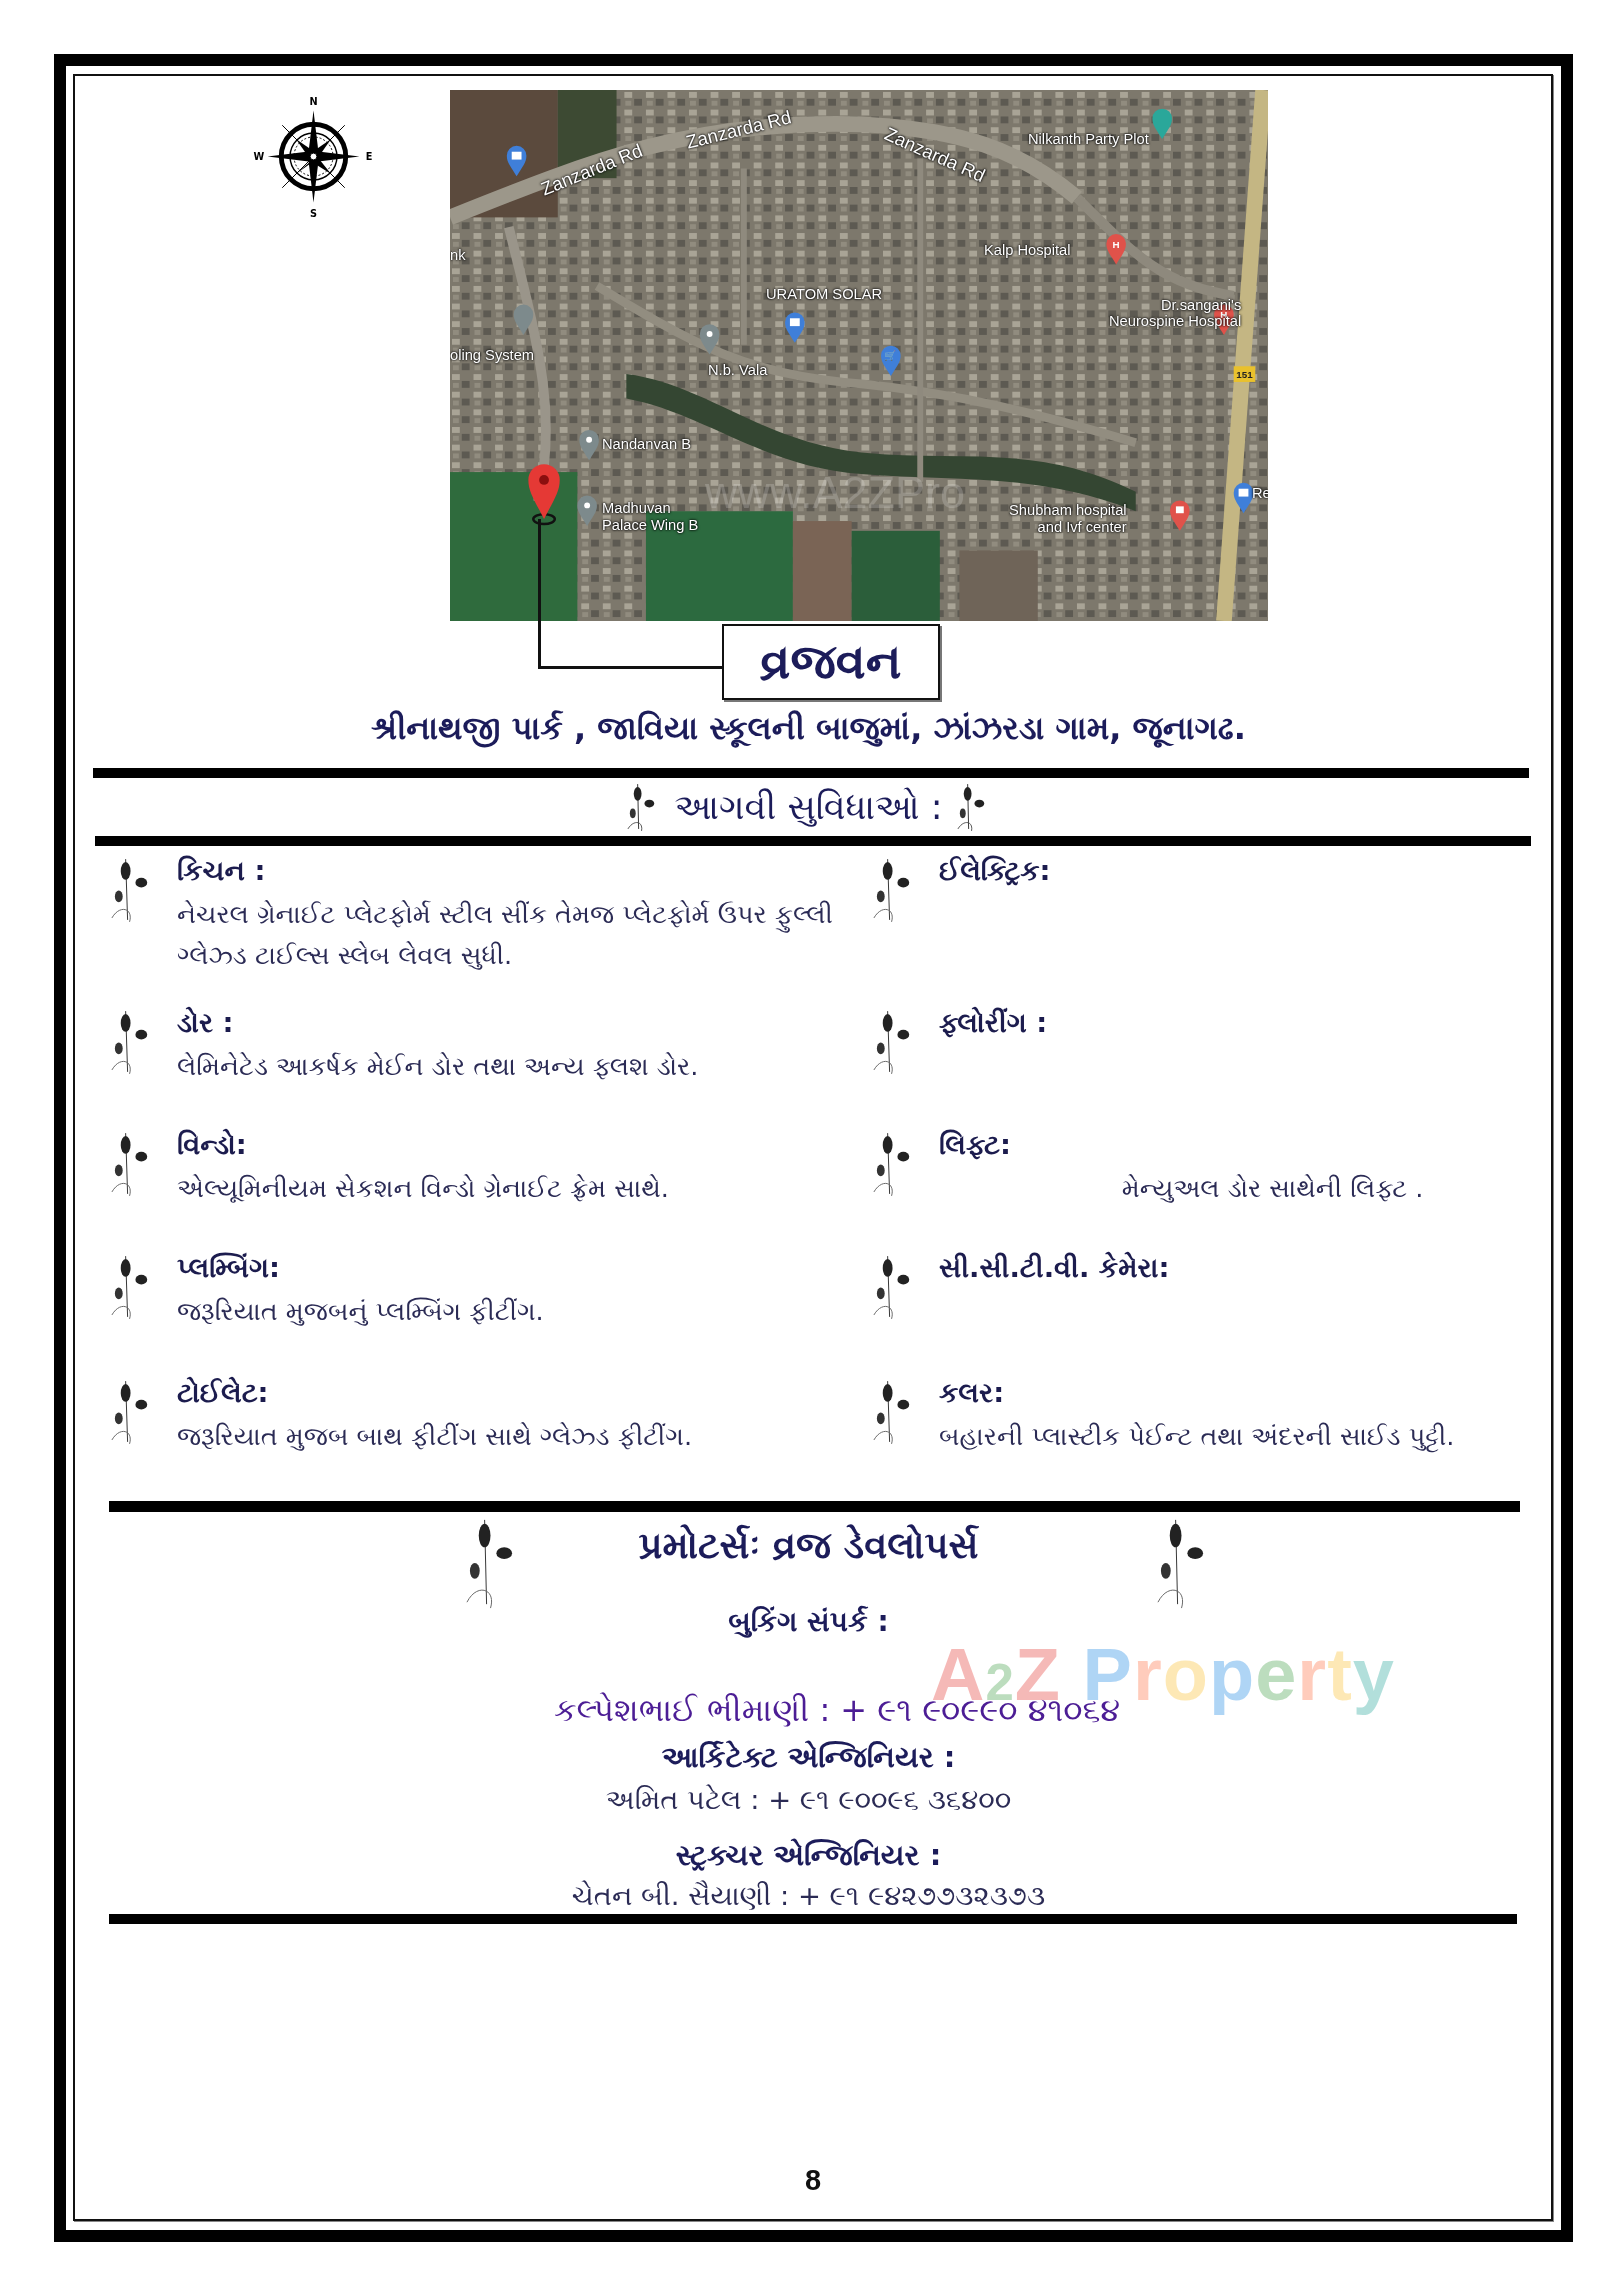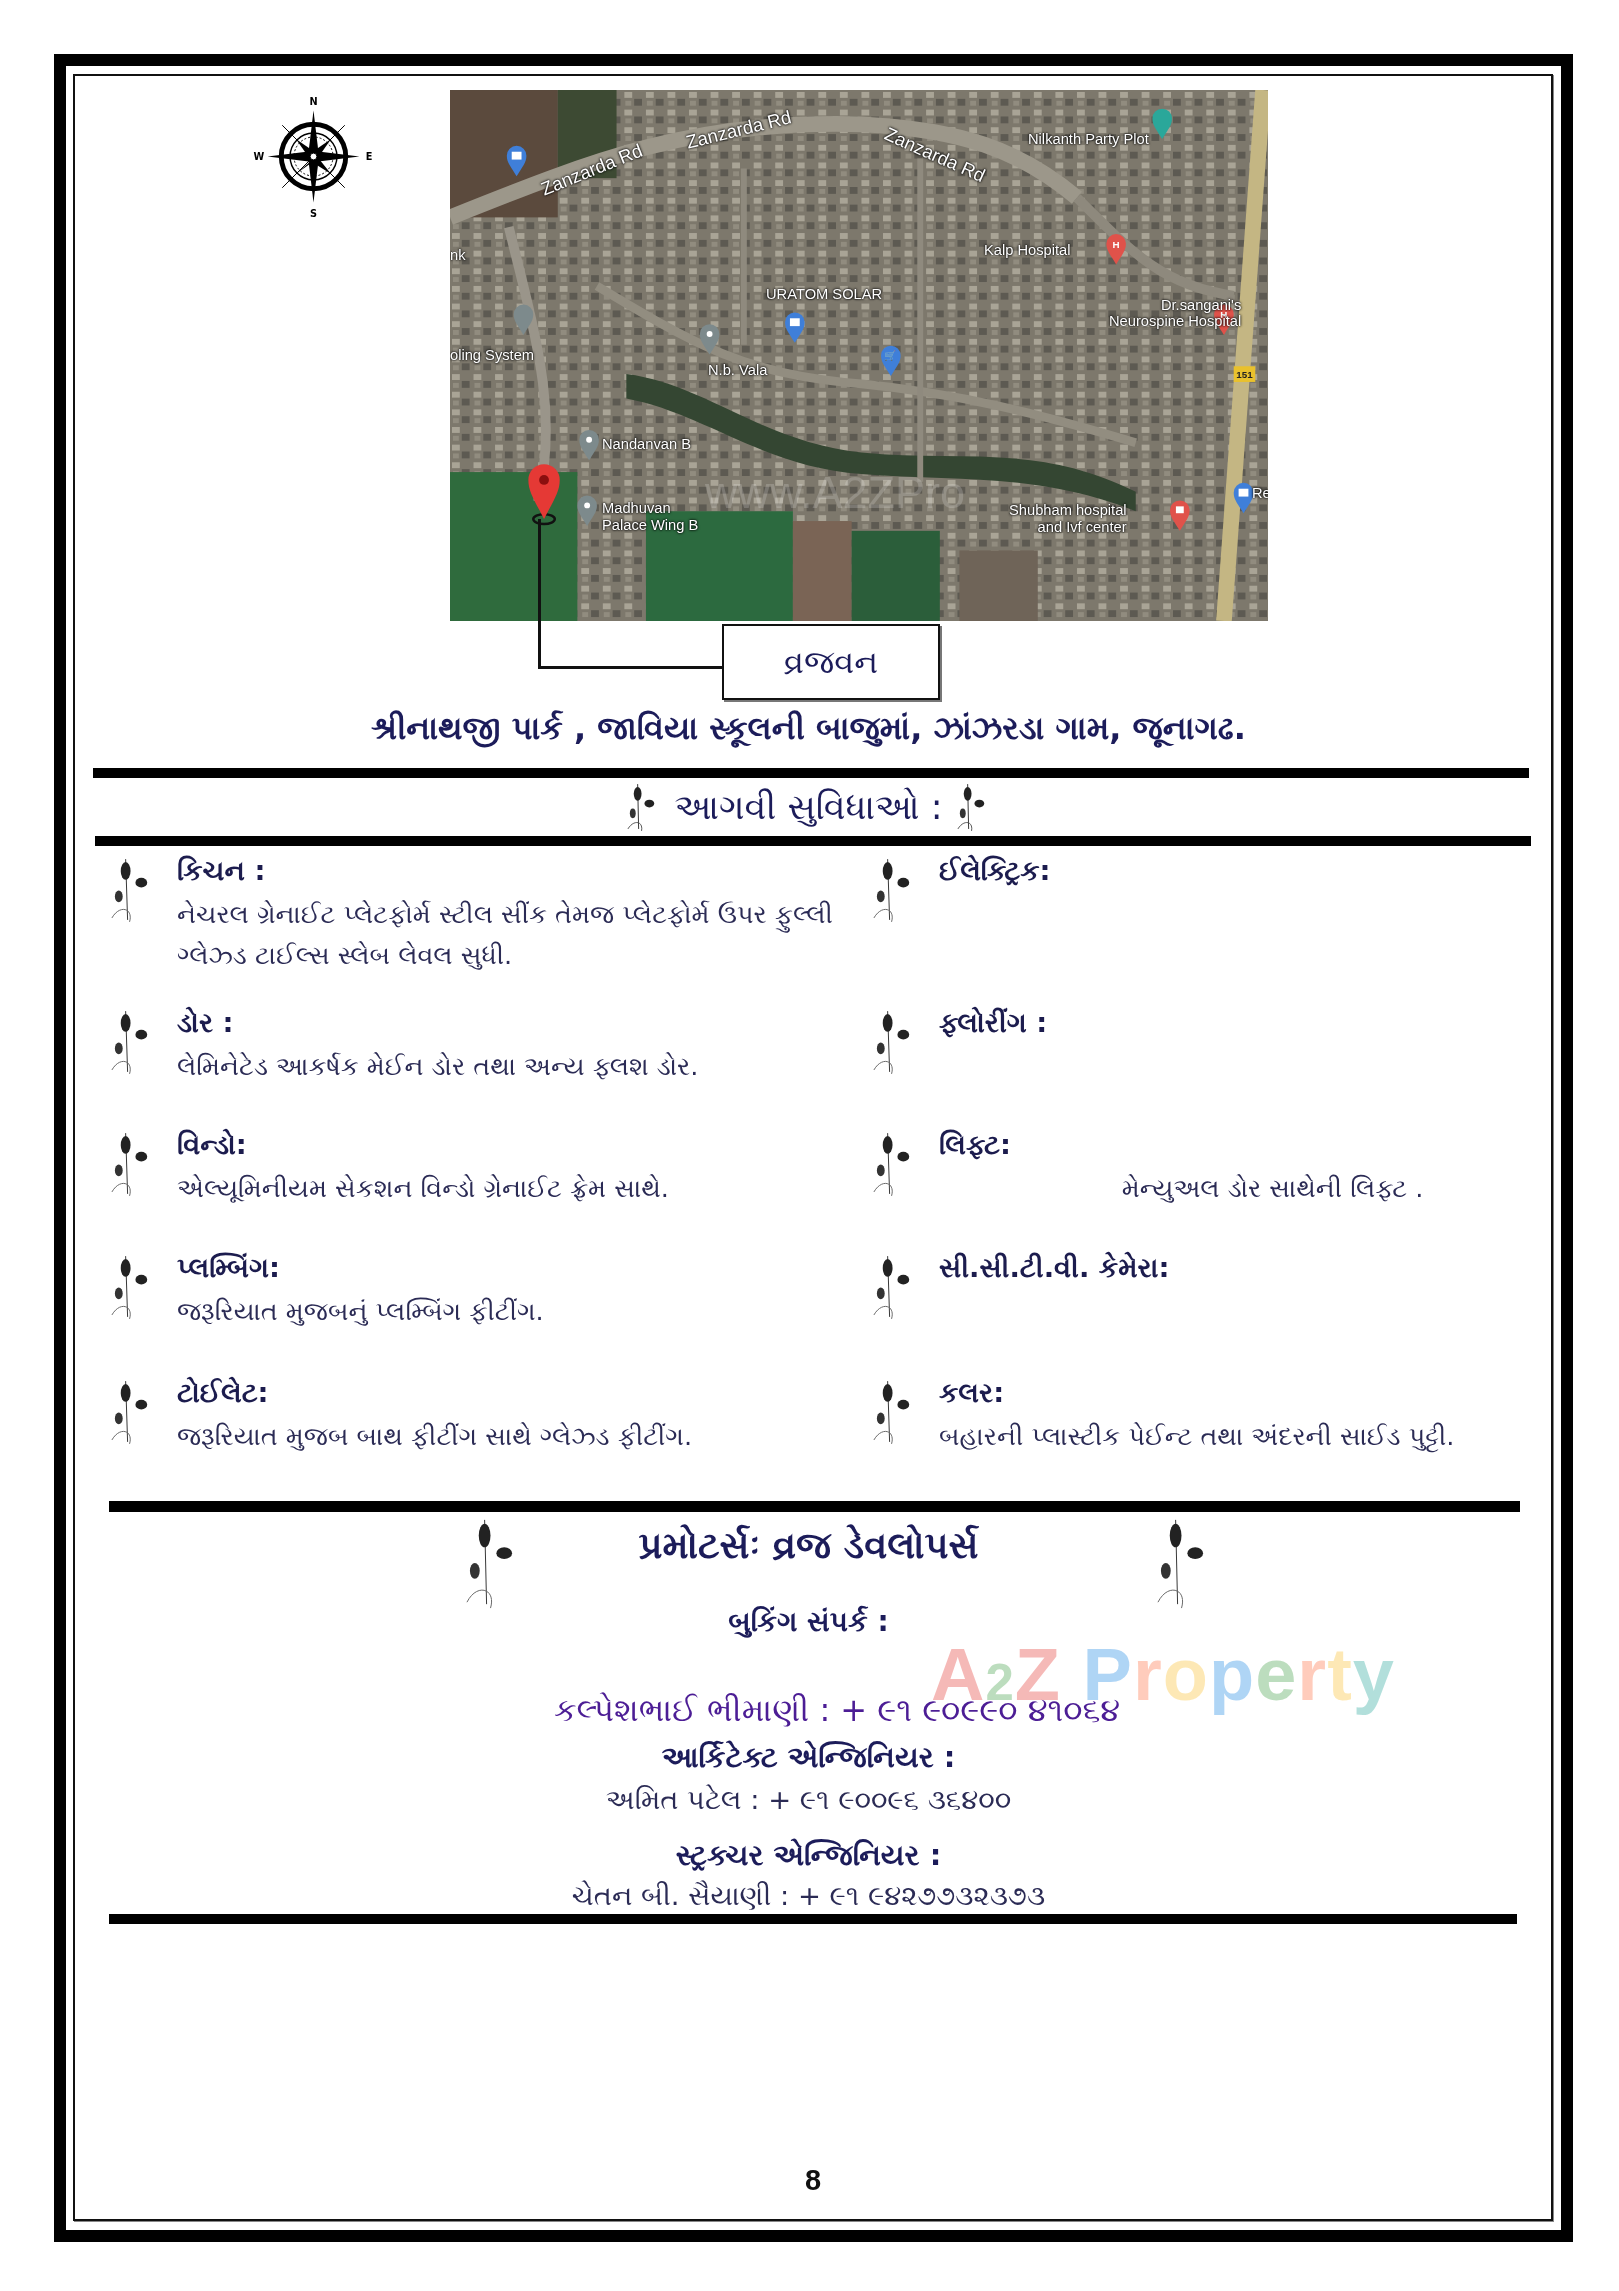--- a/index.html
+++ b/index.html
@@ -14,21 +14,21 @@
   
   .map { left: 450px; top: 90px; width: 818px; height: 531px; overflow: hidden; background: #6d6a5f; }
   .map svg { display: block; }
   .map-label { position: absolute; font-family: "Liberation Sans", sans-serif; font-size: 14.7px; color: #fff; text-shadow: 0 0 2px #000, 0 0 2.9px #000; white-space: nowrap; }
   .road-label { position: absolute; font-family: "Liberation Sans", sans-serif; font-size: 18.6px; color: #fff; text-shadow: 0 0 2px #000, 0 0 2.9px #000; white-space: nowrap; }
   .watermark-map { position: absolute; left: 255px; top: 377px; font-family: "Liberation Sans", sans-serif; font-size: 45px; color: rgba(255,255,255,0.18); white-space: nowrap; }
 
   .leader-v { left: 538px; top: 519px; width: 2.9px; height: 149px; background: #111; }
   .leader-h { left: 538px; top: 666px; width: 186px; height: 2.9px; background: #111; }
   .label-box { left: 722px; top: 624px; width: 218px; height: 76px; border: 2.9px solid #111; box-sizing: border-box; box-shadow: 2px 2px 0 #777; display: flex; align-items: center; justify-content: center; background: #fff; }
-  .label-box span { font-size: 32px; font-weight: normal; color: #1c1c5a; }
+  .label-box span { font-size: 48px; font-weight: bold; color: #1c1c5a; }
 
   .address { left: 88px; top: 709px; width: 1441px; text-align: center; font-size: 32px; font-weight: bold; color: #1c1c5a; }
 
   .rule { background: #000; height: 9.8px; }
   .rule1 { left: 93px; top: 768px; width: 1436px; }
   .rule2 { left: 95px; top: 836px; width: 1436px; }
   .rule3 { left: 109px; top: 1501px; width: 1411px; height: 10.8px; }
   .rule4 { left: 109px; top: 1914px; width: 1408px; }
 
   .section-title { left: 88px; top: 780px; width: 1441px; height: 54px; display: flex; align-items: center; justify-content: center; gap: 11.8px; font-size: 35px; color: #1c1c5a; }

